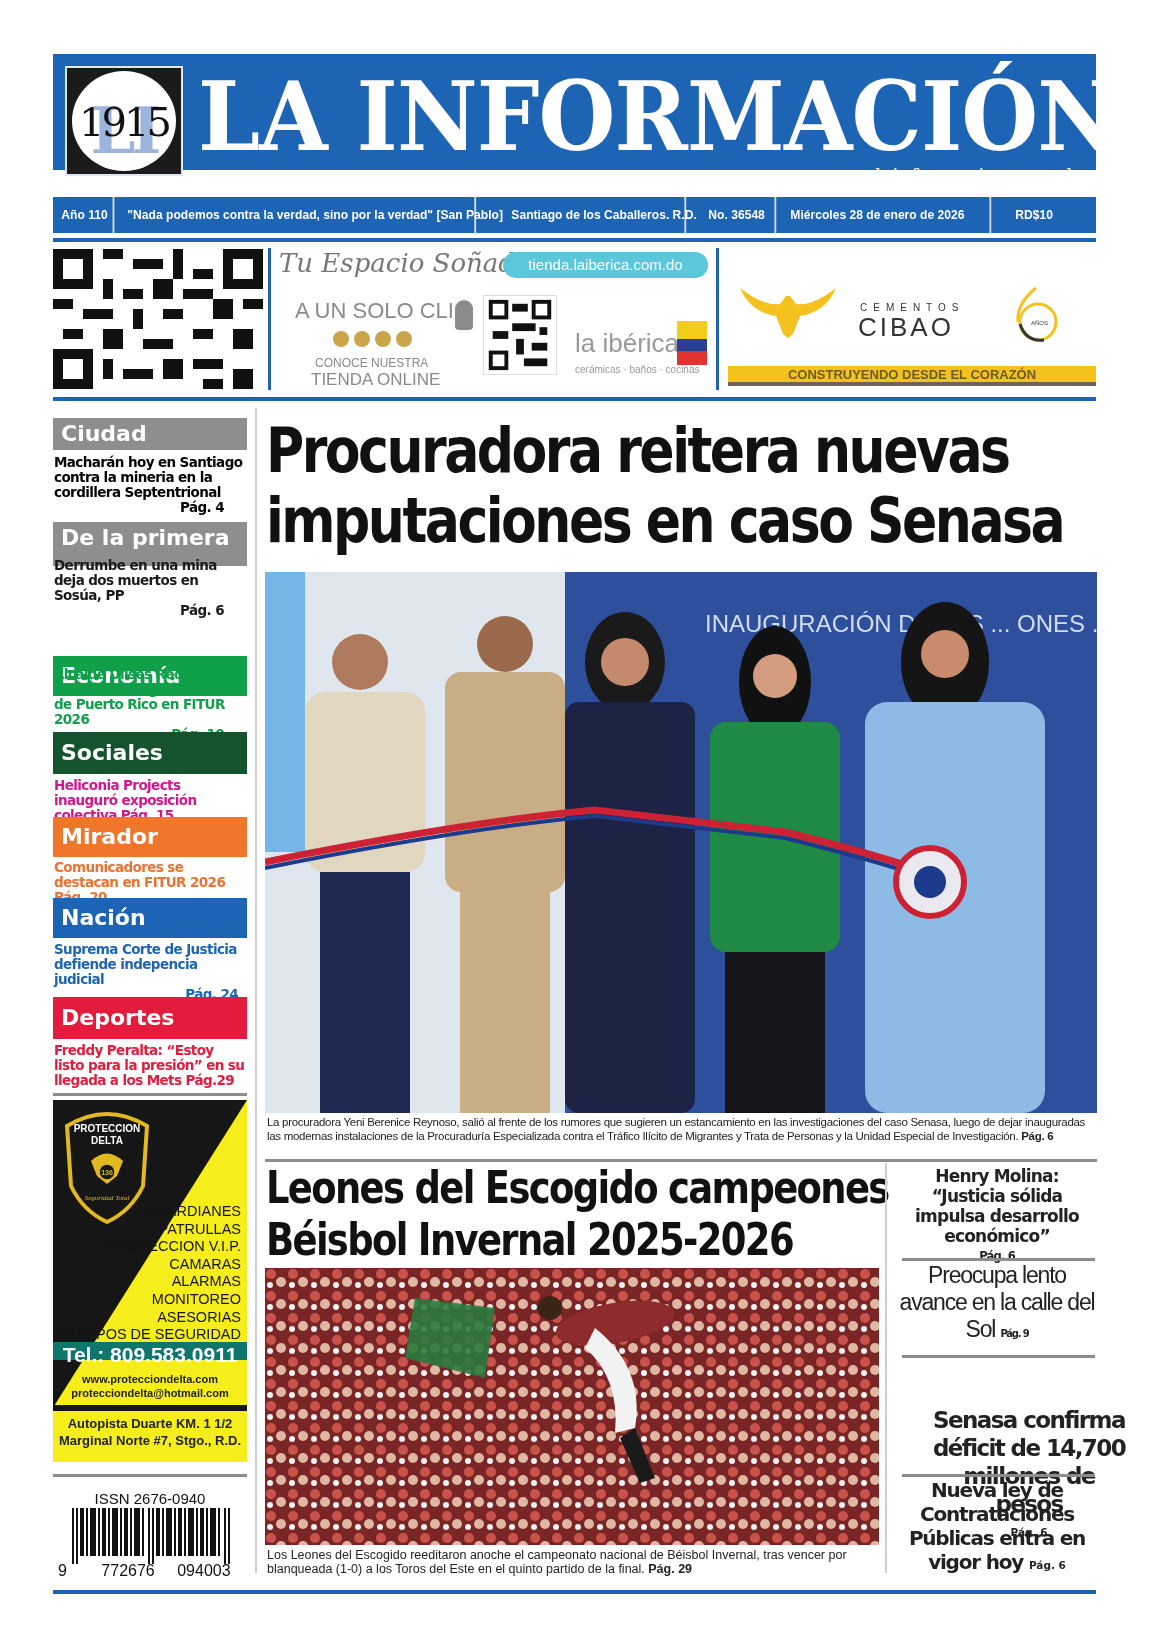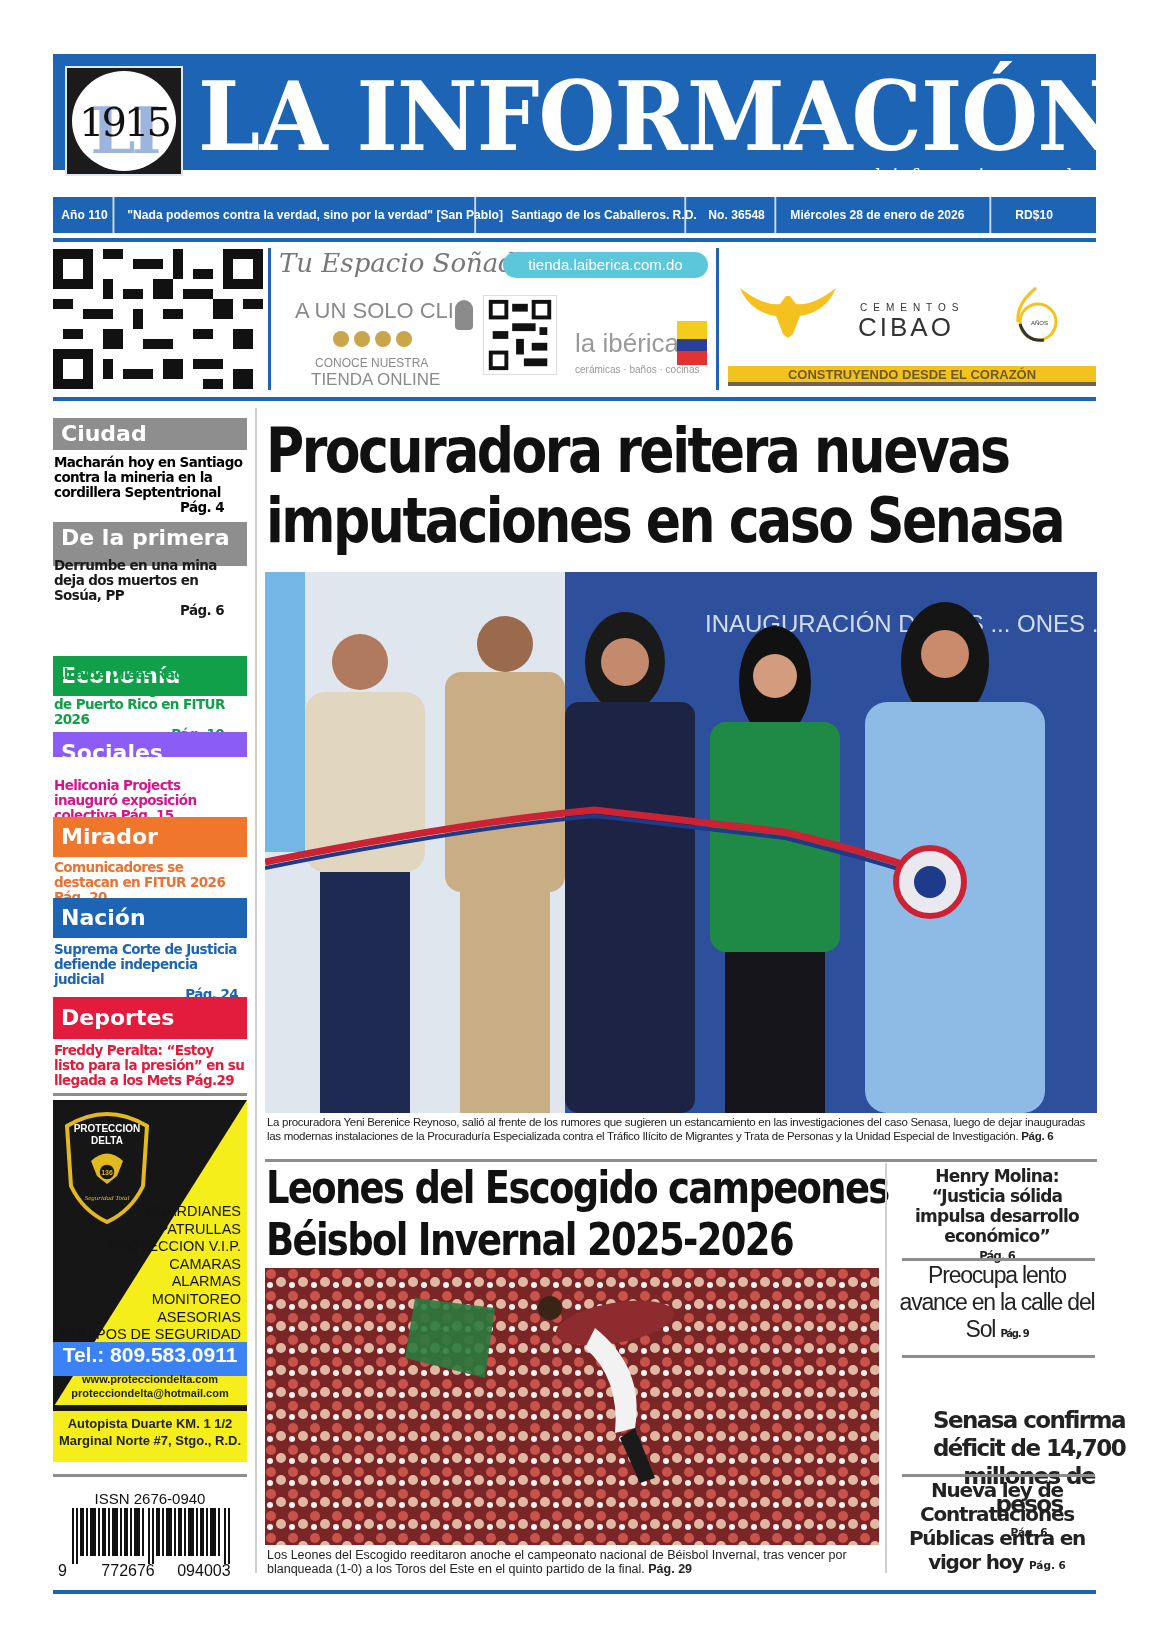--- a/index.html
+++ b/index.html
@@ -50,21 +50,21 @@
   
   .lc-head { position: absolute; left: 53px; width: 194px; color: #fff; font-family: "DejaVu Sans", sans-serif; font-weight: bold; font-size: 22px; padding-left: 8px; }
   .lc-text { position: absolute; left: 54px; width: 192px; font-family: "DejaVu Sans", sans-serif; font-weight: bold; font-size: 13.5px; line-height: 15px; letter-spacing: -0.6px; }
   .lc-pag { display: block; text-align: right; padding-right: 22px; }
 
   
   .delta { left: 53px; top: 1100px; width: 194px; height: 362px; overflow: hidden; background: #f6ee1a; }
   .delta-black { left: 0; top: 0; width: 194px; height: 362px; background: #161616; clip-path: polygon(0 0, 100% 0, 0 85%); }
   .delta-badge { left: 8px; top: 6px; width: 92px; height: 120px; }
   .delta-list { right: 6px; top: 103px; text-align: right; font-family: "Liberation Sans", sans-serif; font-size: 14.5px; line-height: 17.6px; color: #151515; }
-  .delta-tel { left: 0; top: 242px; width: 194px; height: 34px; background: #3b82f6; color: #fff; font-family: "Liberation Sans", sans-serif; font-weight: bold; font-size: 21px; line-height: 26px; text-align: center; white-space: nowrap; }
+  .delta-tel { left: 0; top: 242px; width: 194px; height: 18px; background: #0f766e; color: #fff; font-family: "Liberation Sans", sans-serif; font-weight: bold; font-size: 21px; line-height: 26px; text-align: center; white-space: nowrap; }
   .delta-web { left: 0; top: 272px; width: 194px; text-align: center; font-family: "Liberation Sans", sans-serif; font-weight: bold; font-size: 11px; line-height: 14px; color: #222; }
   .delta-bar { left: 0; top: 305px; width: 194px; height: 6px; background: #161616; }
   .delta-addr { left: 0; top: 315px; width: 194px; text-align: center; font-family: "Liberation Sans", sans-serif; font-weight: bold; font-size: 13px; line-height: 17px; color: #222; }
 
   .issn { left: 53px; top: 1490px; width: 194px; text-align: center; font-family: "Liberation Sans", sans-serif; font-size: 15px; color: #111; }
   .barcode { left: 72px; top: 1508px; width: 160px; height: 56px; }
   .bar-digits { left: 58px; top: 1562px; width: 190px; font-family: "Liberation Sans", sans-serif; font-size: 16px; color: #111; white-space: nowrap; }
 
   
   .main-head { left: 266px; top: 416px; width: 832px; font-family: "DejaVu Sans", sans-serif; font-weight: bold; font-size: 62px; line-height: 70px; letter-spacing: -3px; color: #111; transform: scaleX(0.84); transform-origin: left top; white-space: nowrap; }
@@ -210,21 +210,21 @@
     <span>Derrumbe en una mina deja dos muertos en Sosúa, PP</span>
     <span class="lc-pag">Pág. 6</span>
   </div>
 
   <div class="lc-head" style="top:656px; height:40px; line-height:40px; background:#10a04a;">Economía</div>
   <div class="lc-text" style="top:667px; color:#10a04a;">
     <span>Alcalde Ulises Rodríguez se reúne con gobernadora de Puerto Rico en FITUR 2026</span>
     <span class="lc-pag">Pág. 10</span>
   </div>
 
-  <div class="lc-head" style="top:732px; height:25px; line-height:42px; background:#8b5cf6;">Sociales</div>
+  <div class="lc-head" style="top:732px; height:42px; line-height:42px; background:#14532d;">Sociales</div>
   <div class="lc-text" style="top:778px; color:#d4168a;">
     <span>Heliconia Projects inauguró exposición colectiva</span>
     <span>Pág. 15</span>
   </div>
 
   <div class="lc-head" style="top:817px; height:40px; line-height:40px; background:#f0762c;">Mirador</div>
   <div class="lc-text" style="top:860px; color:#ea7232;">
     <span>Comunicadores se destacan en FITUR 2026</span>
     <span>Pág. 20</span>
   </div>

